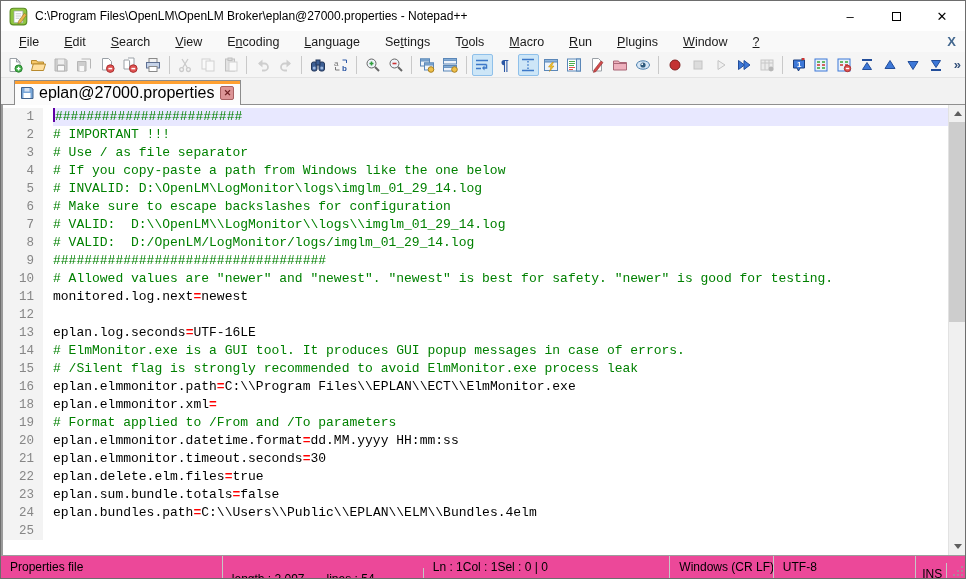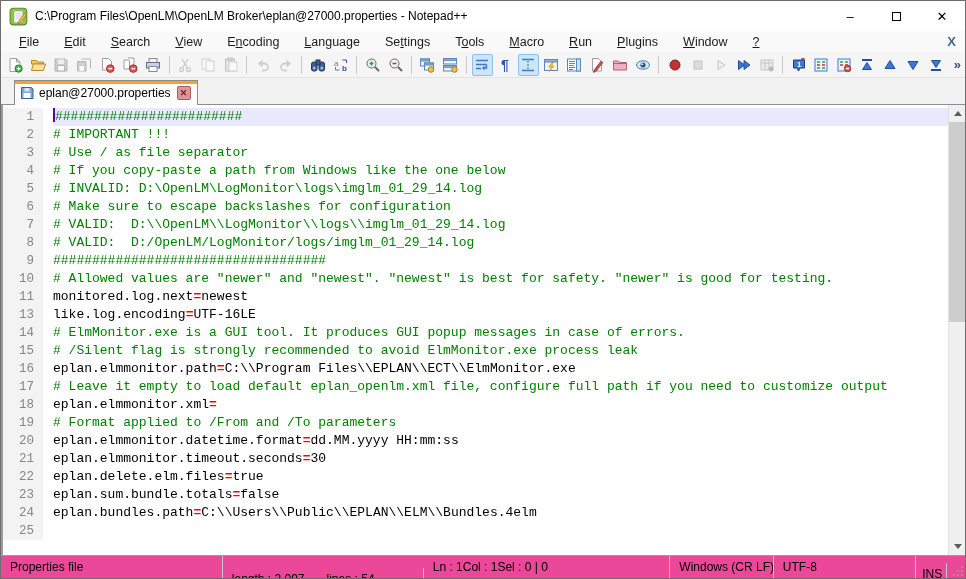--- a/index.html
+++ b/index.html
@@ -38,21 +38,21 @@
   .tb-overflow { margin-left: 2px; font-size: 13px; font-weight: bold; color: #33507a; padding: 0 4px; }
 
   
   .tabbar { height: 27px; background: #f2f2f2; border-bottom: 1px solid #8f8f8f;
             display: flex; align-items: flex-end; flex: none; position: relative; }
   .tab { margin-left: 13px; height: 25px; background: #fcfcfc; border: 1px solid #8c8c8c;
          border-bottom: none; display: flex; align-items: center; padding: 0 6px 0 5px;
          position: relative; top: 1px; }
   .tab .tab-accent { position: absolute; top: 0; left: 0; right: 0; height: 3px; background: #ffa030; }
   .tab .tab-floppy { width: 14px; height: 14px; margin-right: 5px; flex: none; }
-  .tab .tab-label { font-size: 12px; color: #000; white-space: nowrap; }
+  .tab .tab-label { font-size: 16px; color: #000; white-space: nowrap; }
   .tab-close { width: 14px; height: 14px; margin-left: 6px; border-radius: 2px;
                background: #dc9496; border: 1px solid #a86062; color: #6d1f22;
                font-size: 9px; font-weight: bold; display: flex; align-items: center;
                justify-content: center; line-height: 1; }
 
   
   .editor { flex: 1; position: relative; overflow: hidden; background: #fff;
             border-left: 2px solid #9a9a9a; }
   .ed-scroll { position: absolute; inset: 0 17px 0 0; overflow: hidden; padding-top: 3px; }
   .ed-row { display: flex; height: 18px; line-height: 18px;
@@ -541,43 +541,43 @@
           <span class="ln">10</span>
           <span class="fold"></span>
           <span class="code"><span class="seg-comment"># Allowed values are "newer" and "newest". "newest" is best for safety. "newer" is good for testing.</span></span>
         </div>
         <div class="ed-row">
           <span class="ln">11</span>
           <span class="fold"></span>
           <span class="code"><span class="seg-key">monitored.log.next</span><span class="seg-op">=</span><span class="seg-val">newest</span></span>
         </div>
         <div class="ed-row">
+          <span class="ln">12</span>
+          <span class="fold"></span>
+          <span class="code"></span>
+        </div>
+        <div class="ed-row">
           <span class="ln">13</span>
           <span class="fold"></span>
-          <span class="code"><span class="seg-key">like.log.encoding</span><span class="seg-op">=</span><span class="seg-val">UTF-16LE</span></span>
+          <span class="code"><span class="seg-key">eplan.log.seconds</span><span class="seg-op">=</span><span class="seg-val">UTF-16LE</span></span>
         </div>
         <div class="ed-row">
           <span class="ln">14</span>
           <span class="fold"></span>
           <span class="code"><span class="seg-comment"># ElmMonitor.exe is a GUI tool. It produces GUI popup messages in case of errors.</span></span>
         </div>
         <div class="ed-row">
           <span class="ln">15</span>
           <span class="fold"></span>
           <span class="code"><span class="seg-comment"># /Silent flag is strongly recommended to avoid ElmMonitor.exe process leak</span></span>
         </div>
         <div class="ed-row">
           <span class="ln">16</span>
           <span class="fold"></span>
           <span class="code"><span class="seg-key">eplan.elmmonitor.path</span><span class="seg-op">=</span><span class="seg-val">C:\\Program Files\\EPLAN\\ECT\\ElmMonitor.exe</span></span>
-        </div>
-        <div class="ed-row">
-          <span class="ln">17</span>
-          <span class="fold"></span>
-          <span class="code"><span class="seg-comment"># Leave it empty to load default eplan_openlm.xml file, configure full path if you need to customize output</span></span>
         </div>
         <div class="ed-row">
           <span class="ln">18</span>
           <span class="fold"></span>
           <span class="code"><span class="seg-key">eplan.elmmonitor.xml</span><span class="seg-op">=</span></span>
         </div>
         <div class="ed-row">
           <span class="ln">19</span>
           <span class="fold"></span>
           <span class="code"><span class="seg-comment"># Format applied to /From and /To parameters</span></span>

